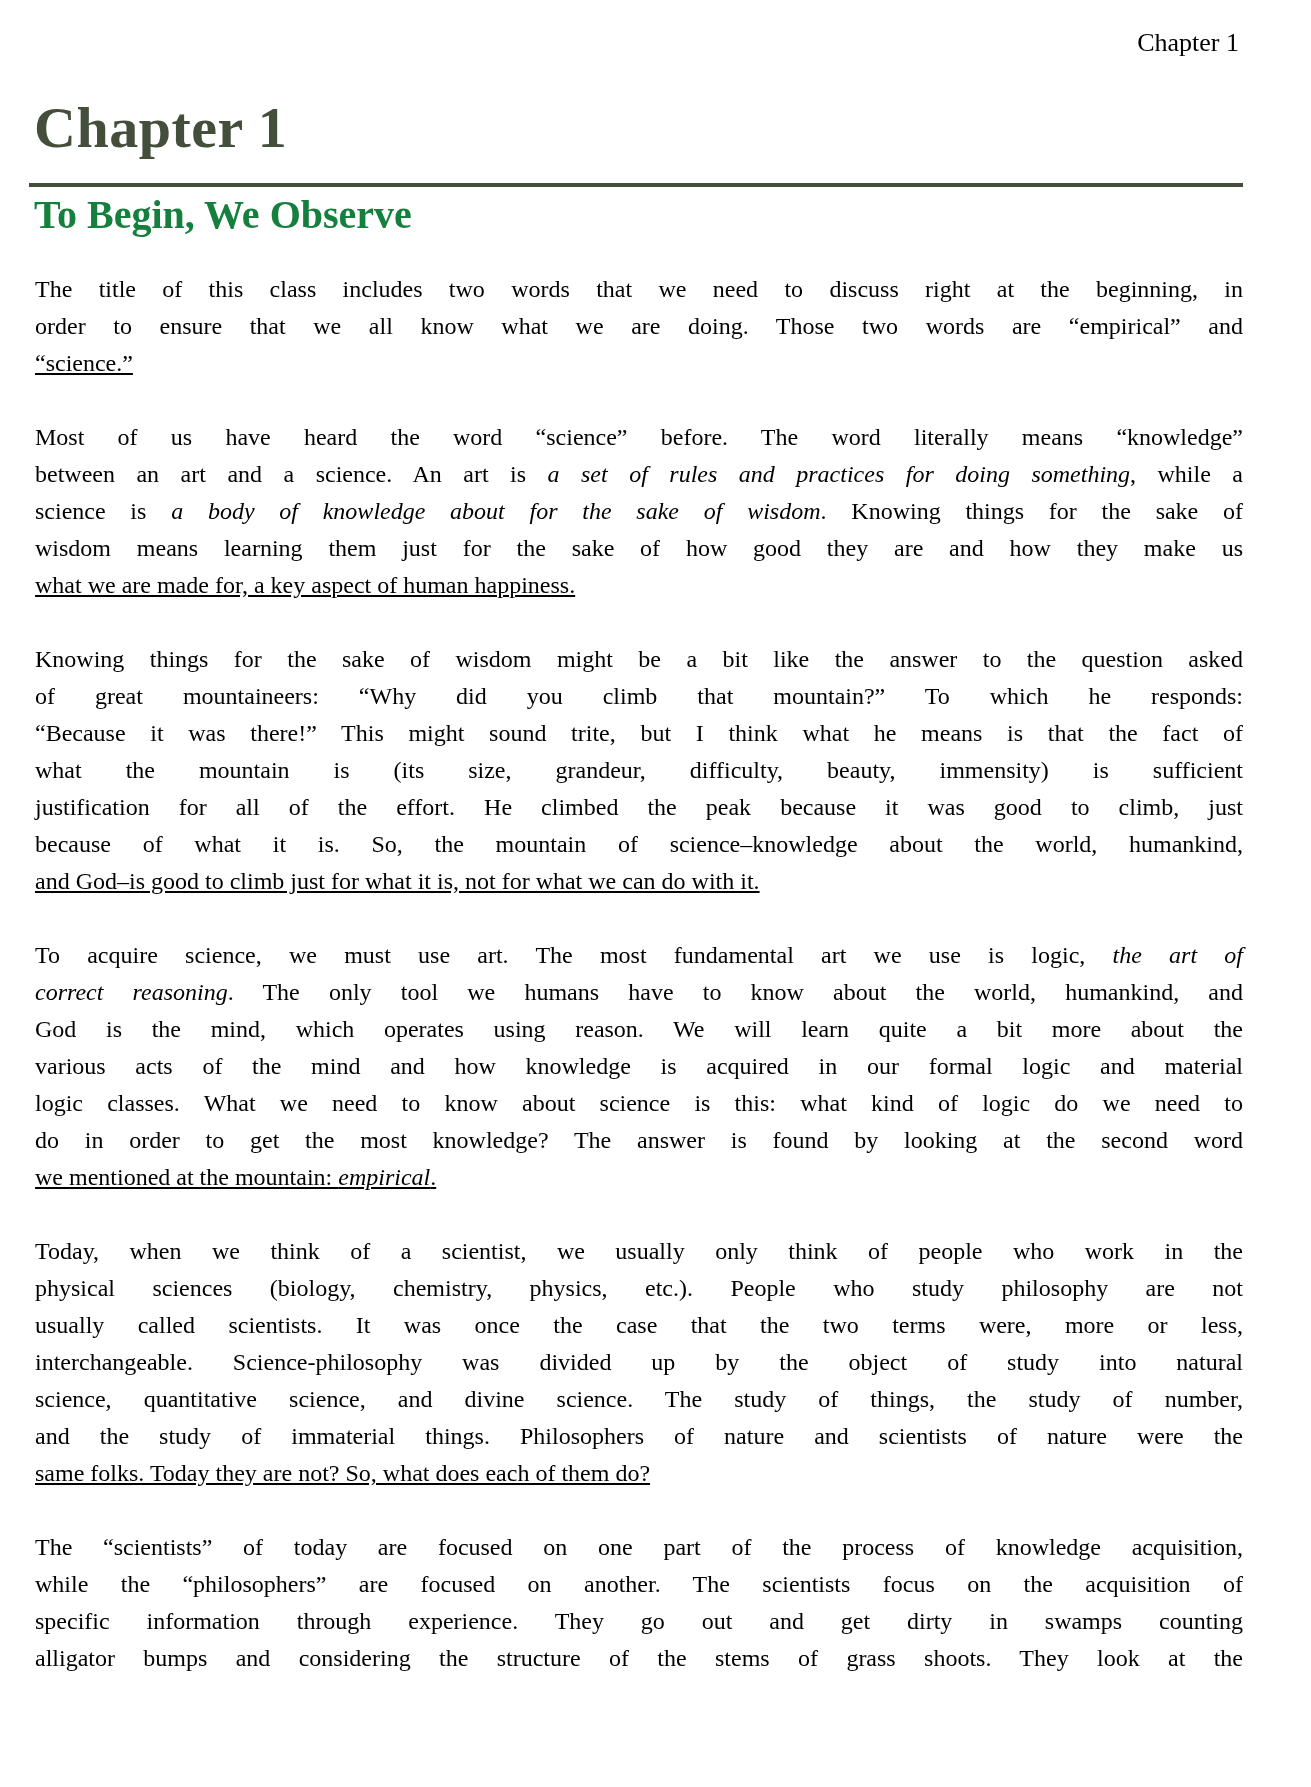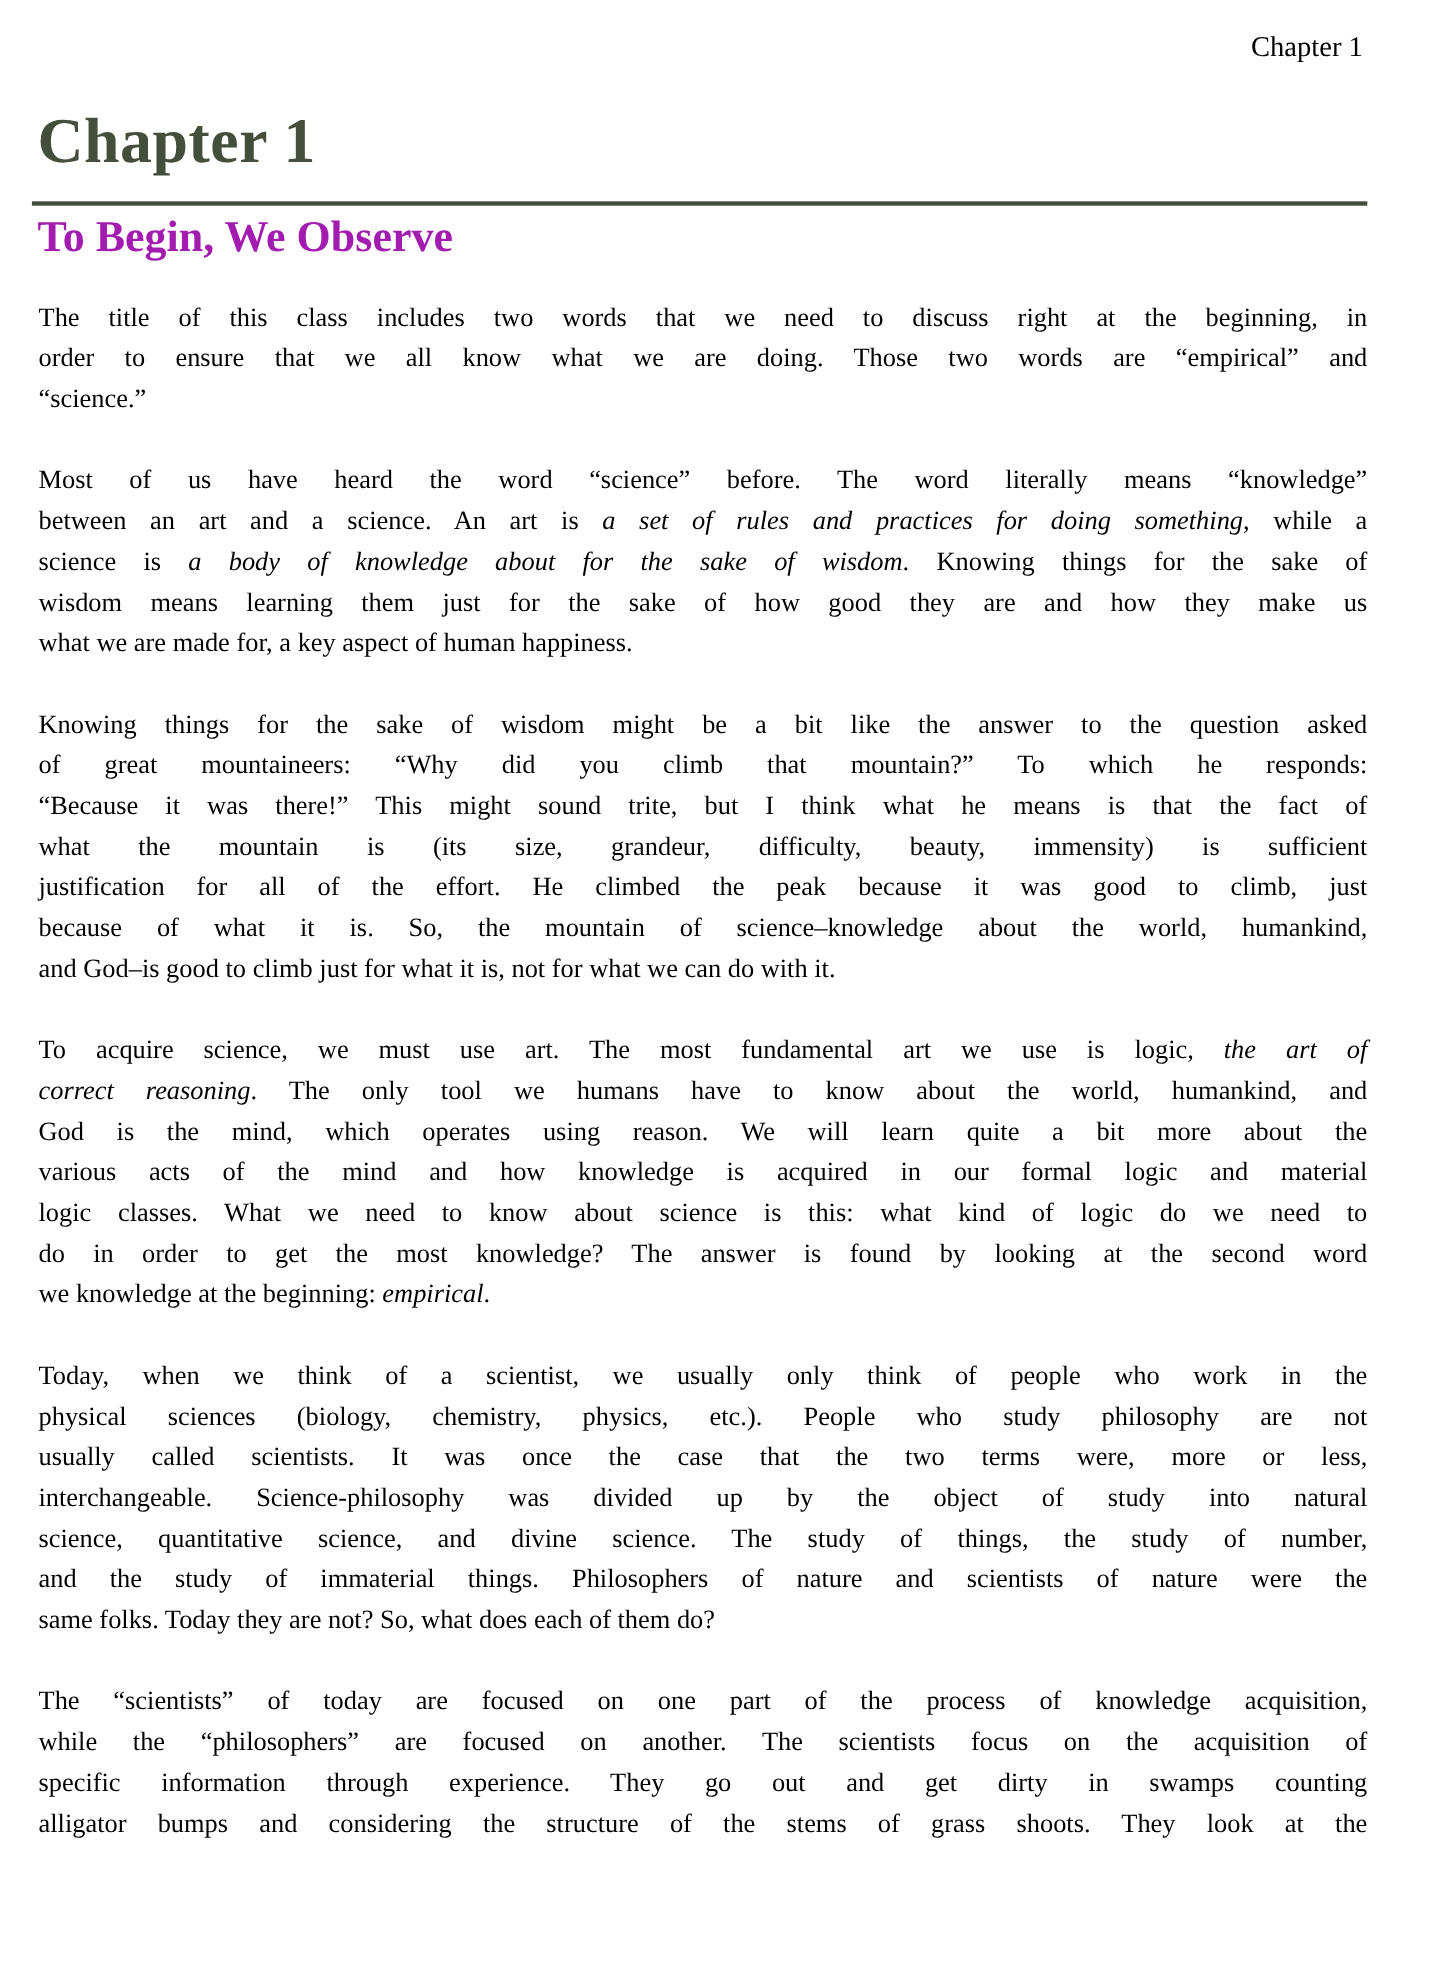--- a/index.html
+++ b/index.html
@@ -46,21 +46,21 @@
     margin: 0;
   }
   .section-title {
     position: absolute;
     left: 34px;
     top: 192px;
     margin: 0;
     font-size: 40px;
     line-height: 46px;
     font-weight: bold;
-    color: #a21caf;
+    color: #15803d;
     white-space: nowrap;
   }
   .body-text {
     position: absolute;
     left: 35px;
     top: 271px;
     width: 1208px;
     font-size: 24px;
     line-height: 37px;
   }
@@ -70,20 +70,21 @@
   .line {
     display: block;
     text-align: justify;
     text-align-last: justify;
     white-space: nowrap;
     height: 37px;
     overflow: visible;
   }
   .line.last {
     text-align-last: left;
+    text-decoration: underline;
   }
   .line em {
     font-style: italic;
   }
 </style>
 </head>
 <body>
 
 <div class="running-header">Chapter 1</div>
 
@@ -115,21 +116,21 @@
       <span class="line"><span>because of what it is.  So, the mountain of science–knowledge about the world, humankind,</span></span>
       <span class="line last"><span>and God–is good to climb just for what it is, not for what we can do with it.</span></span>
     </p>
     <p class="para">
       <span class="line"><span>To acquire science, we must use art.  The most fundamental art we use is logic, </span><em>the art of</em></span>
       <span class="line"><em>correct reasoning</em><span>.  The only tool we humans have to know about the world, humankind, and</span></span>
       <span class="line"><span>God is the mind, which operates using reason.  We will learn quite a bit more about the</span></span>
       <span class="line"><span>various acts of the mind and how knowledge is acquired in our formal logic and material</span></span>
       <span class="line"><span>logic classes.  What we need to know about science is this: what kind of logic do we need to</span></span>
       <span class="line"><span>do in order to get the most knowledge?  The answer is found by looking at the second word</span></span>
-      <span class="line last"><span>we knowledge at the beginning: </span><em>empirical</em><span>.</span></span>
+      <span class="line last"><span>we mentioned at the mountain: </span><em>empirical</em><span>.</span></span>
     </p>
     <p class="para">
       <span class="line"><span>Today, when we think of a scientist, we usually only think of people who work in the</span></span>
       <span class="line"><span>physical sciences (biology, chemistry, physics, etc.).  People who study philosophy are not</span></span>
       <span class="line"><span>usually called scientists.  It was once the case that the two terms were, more or less,</span></span>
       <span class="line"><span>interchangeable.  Science-philosophy was divided up by the object of study into natural</span></span>
       <span class="line"><span>science, quantitative science, and divine science.  The study of things, the study of number,</span></span>
       <span class="line"><span>and the study of immaterial things.  Philosophers of nature and scientists of nature were the</span></span>
       <span class="line last"><span>same folks.  Today they are not?  So, what does each of them do?</span></span>
     </p>

